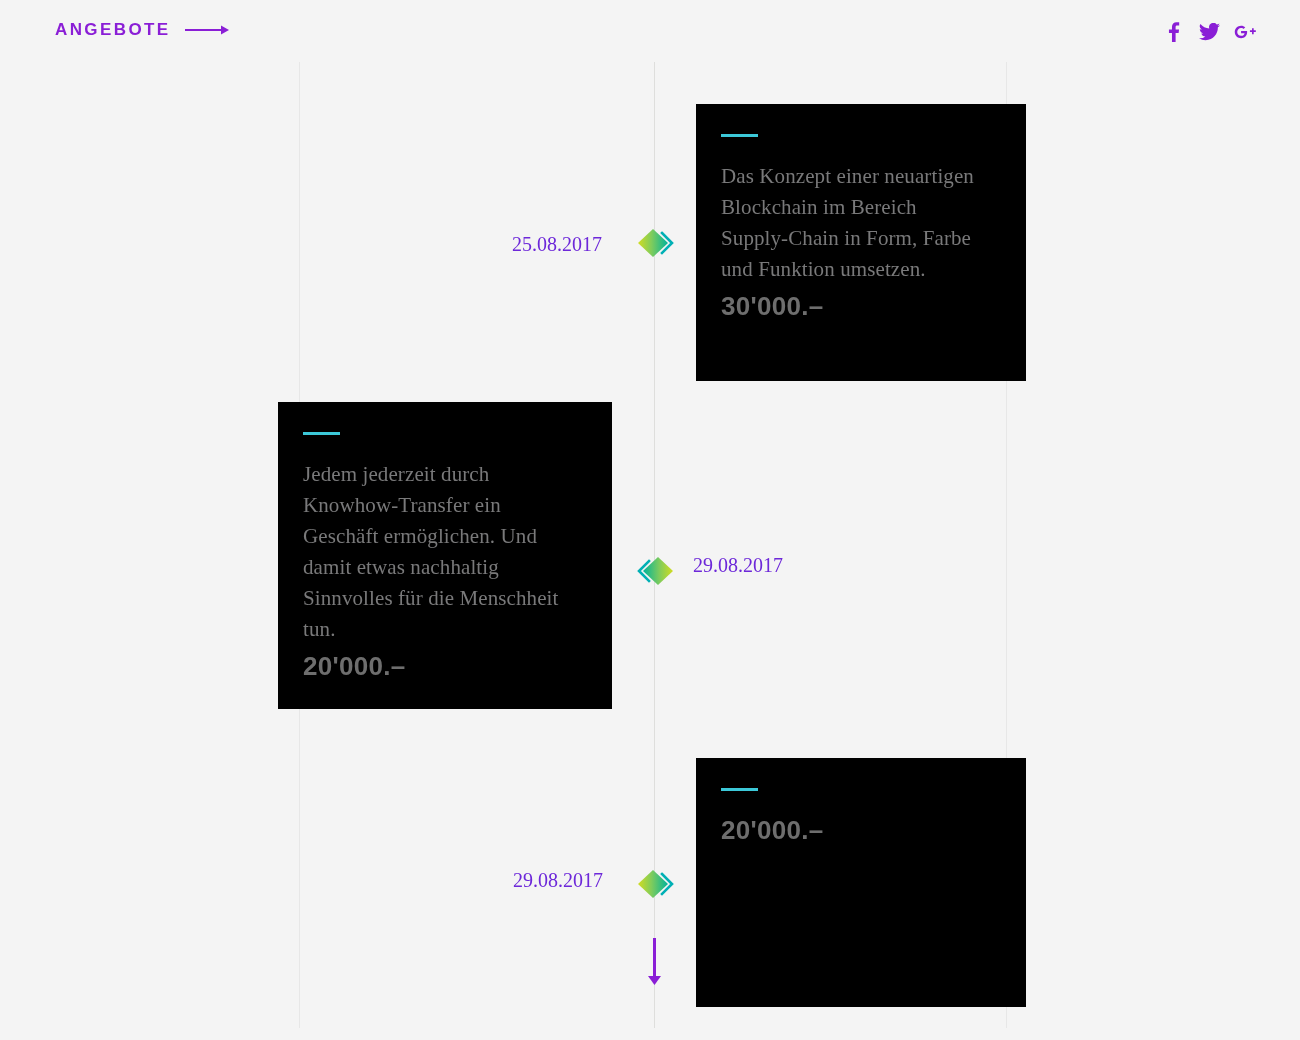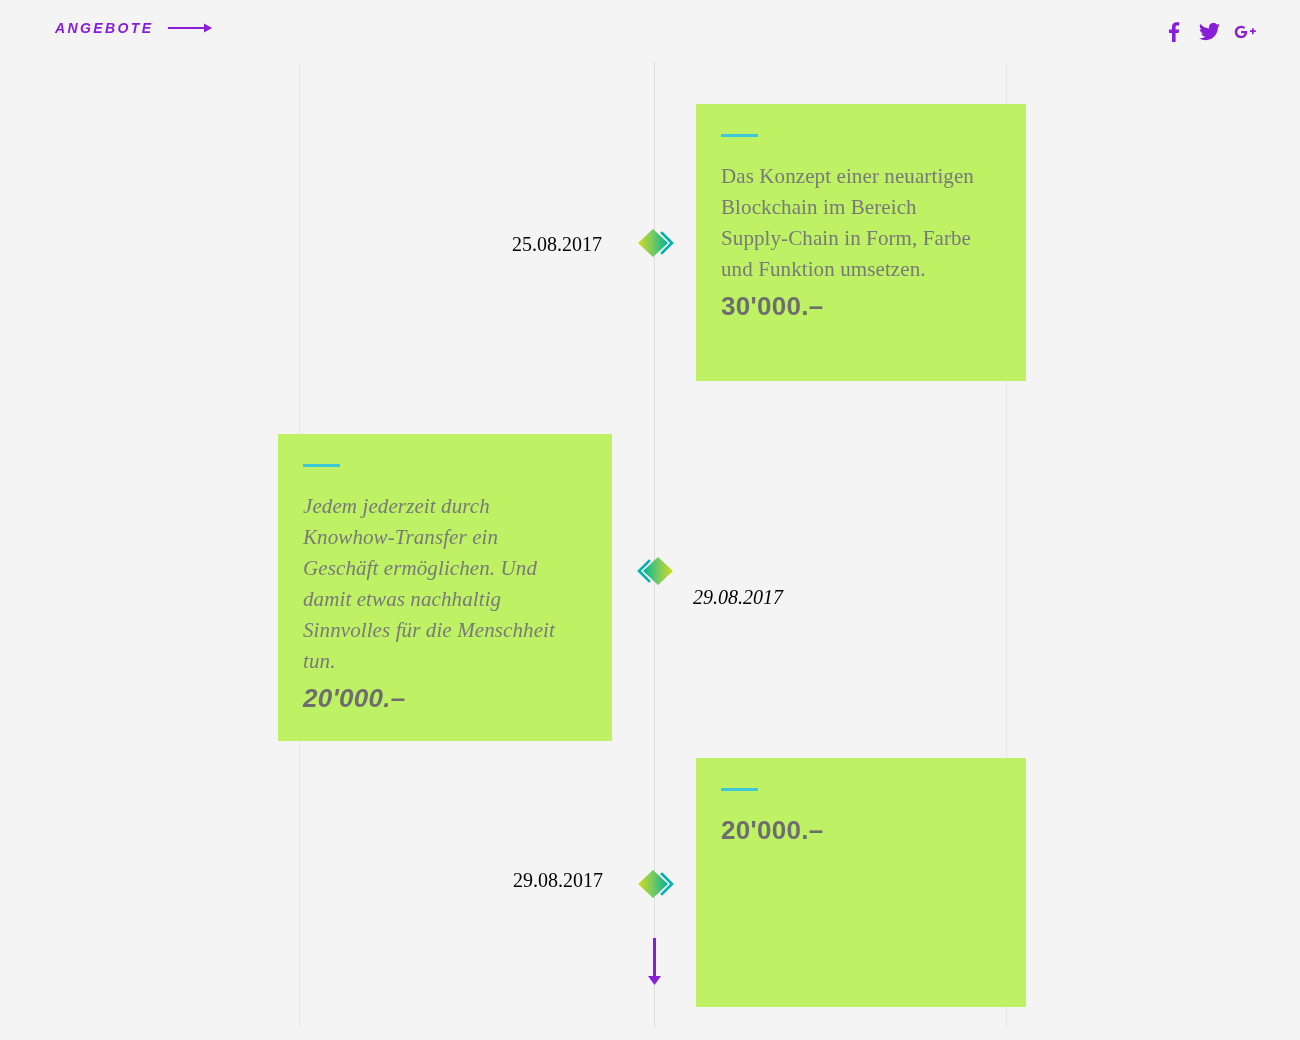--- a/index.html
+++ b/index.html
@@ -26,24 +26,23 @@
     position: absolute;
     left: 55px;
     top: 20px;
     display: flex;
     align-items: center;
     gap: 14px;
   }
   .brand-label {
     color: #8a1ed6;
     font-family: "Liberation Sans", sans-serif;
-    font-size: 14px;
+    font-size: 17px;
     font-weight: bold;
     letter-spacing: 2.4px;
-    font-style: italic;
   }
   .brand-arrow {
     display: block;
     line-height: 0;
   }
 
   .social {
     position: absolute;
     right: 44px;
     top: 21px;
@@ -71,21 +70,21 @@
   .rail-right  { left: 1006px; top: 62px; height: 966px; }
 
   
   .row {
     position: absolute;
     left: 0;
     width: 1300px;
   }
   .card {
     position: absolute;
-    background: #bef264;
+    background: #000000;
     box-sizing: border-box;
     padding: 0;
   }
   .card-inner {
     padding: 30px 40px 26px 25px;
   }
   .accent-dash {
     width: 37px;
     height: 3px;
     background: #3cc8d8;
@@ -105,31 +104,31 @@
     font-weight: bold;
     color: #6e6e6e;
     margin: 6px 0 0 0;
     letter-spacing: 0.3px;
   }
 
   .date {
     position: absolute;
     font-family: "Liberation Serif", serif;
     font-size: 20px;
-    color: #000000;
+    color: #6d28d9;
     white-space: nowrap;
   }
 
   
   #row1 { top: 104px; height: 277px; }
   #row1 .card  { left: 696px; top: 0; width: 330px; height: 277px; }
   #row1 .date  { left: 512px; top: 129px; }
 
   
-  #row2 { top: 434px; height: 307px; font-style: italic; }
+  #row2 { top: 402px; height: 307px; }
   #row2 .card  { left: 278px; top: 0; width: 334px; height: 307px; }
   #row2 .date  { left: 693px; top: 152px; }
 
   
   #row3 { top: 758px; height: 249px; }
   #row3 .card  { left: 696px; top: 0; width: 330px; height: 249px; }
   #row3 .date  { left: 513px; top: 111px; }
 
   
   .marker-abs { position: absolute; line-height: 0; }

